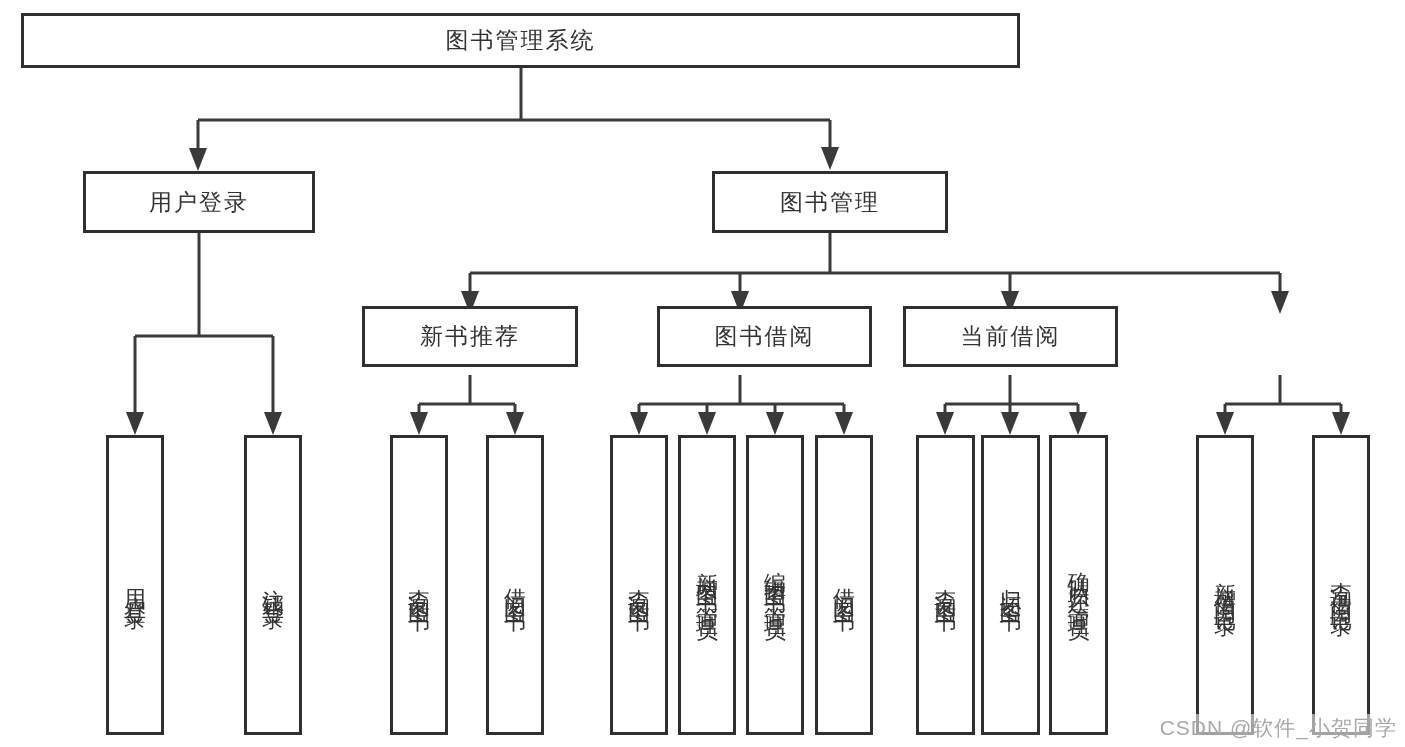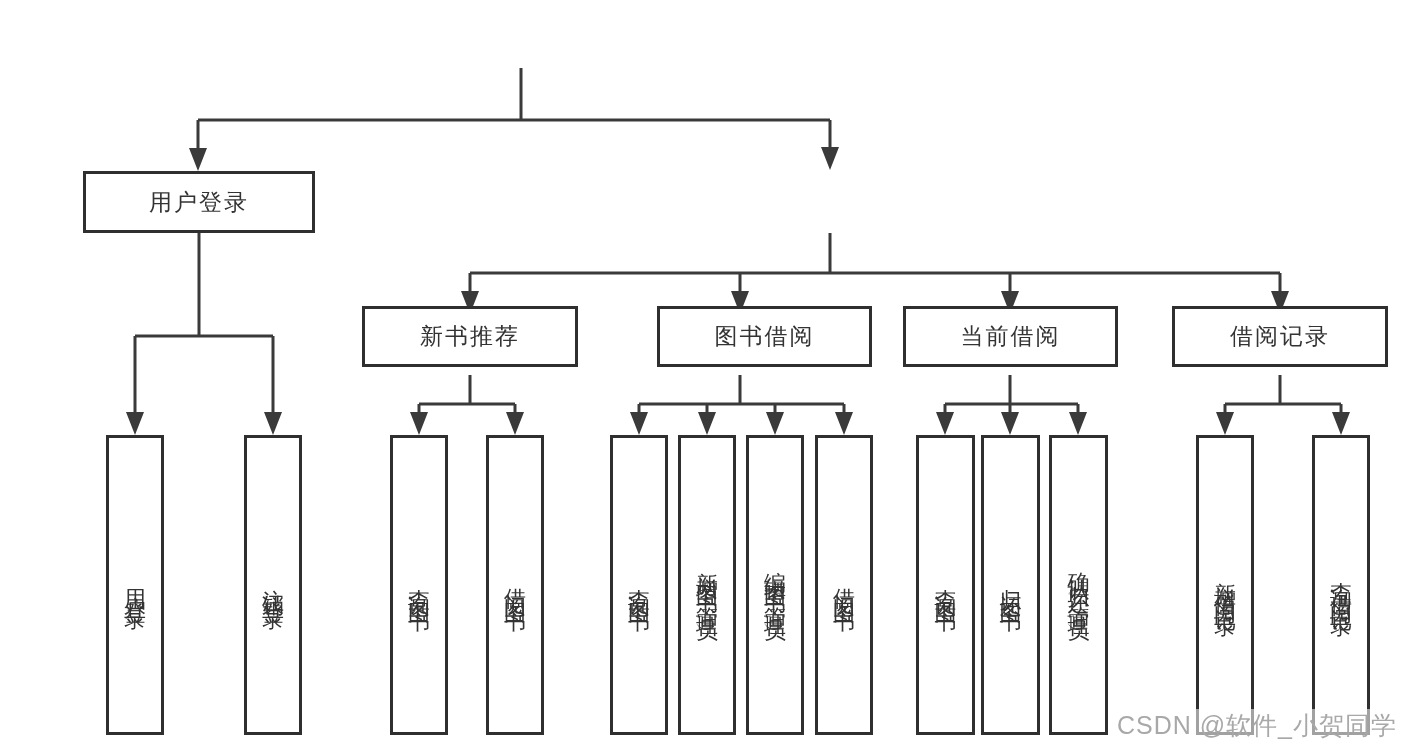--- a/index.html
+++ b/index.html
@@ -25,21 +25,21 @@
   .hbox{font-size:23px;letter-spacing:2px;}
   .root{left:21px;top:13px;width:999px;height:55px;}
   .l2{top:171px;height:62px;}
   .l3{top:306px;height:61px;}
   .leaf{top:435px;height:300px;}
   .vtext{
     writing-mode:vertical-rl;text-orientation:mixed;
     font-size:22px;letter-spacing:7px;line-height:1;color:var(--text);
   }
   .watermark{
-    position:absolute;right:5px;bottom:5px;font-size:25px;letter-spacing:1px;
+    position:absolute;right:5px;bottom:5px;font-size:21px;letter-spacing:1px;
     color:var(--wm);background:rgba(255,255,255,0.55);padding:0 3px;z-index:5;
   }
 </style>
 </head>
 <body>
 
 <div class="canvas">
 
   <svg class="edges" viewBox="0 0 1405 747" xmlns="http://www.w3.org/2000/svg">
     <path class="lines" d="
@@ -65,27 +65,28 @@
       M698 412 L716 412 L707 435 Z
       M766 412 L784 412 L775 435 Z
       M835 412 L853 412 L844 435 Z
       M936 412 L954 412 L945 435 Z
       M1001 412 L1019 412 L1010 435 Z
       M1069 412 L1087 412 L1078 435 Z
       M1216 412 L1234 412 L1225 435 Z
       M1332 412 L1350 412 L1341 435 Z"></path>
   </svg>
 
+  <div class="box hbox root">图书管理系统</div>
 
   <div class="box hbox l2" style="left:83px;width:232px;">用户登录</div>
+  <div class="box hbox l2" style="left:712px;width:236px;">图书管理</div>
 
   <div class="box hbox l3" style="left:362px;width:216px;">新书推荐</div>
   <div class="box hbox l3" style="left:633px;width:215px;margin-left:24px;">图书借阅</div>
   <div class="box hbox l3" style="left:903px;width:215px;">当前借阅</div>
-  <div class="box hbox l3" style="left:1172px;width:216px;">借阅记录</div>
 
   <div class="box leaf" style="left:106px;width:58px;">
     <span class="vtext">用户登录</span>
   </div>
   <div class="box leaf" style="left:244px;width:58px;">
     <span class="vtext">注销登录</span>
   </div>
 
   <div class="box leaf" style="left:390px;width:58px;">
     <span class="vtext">查询图书</span>

